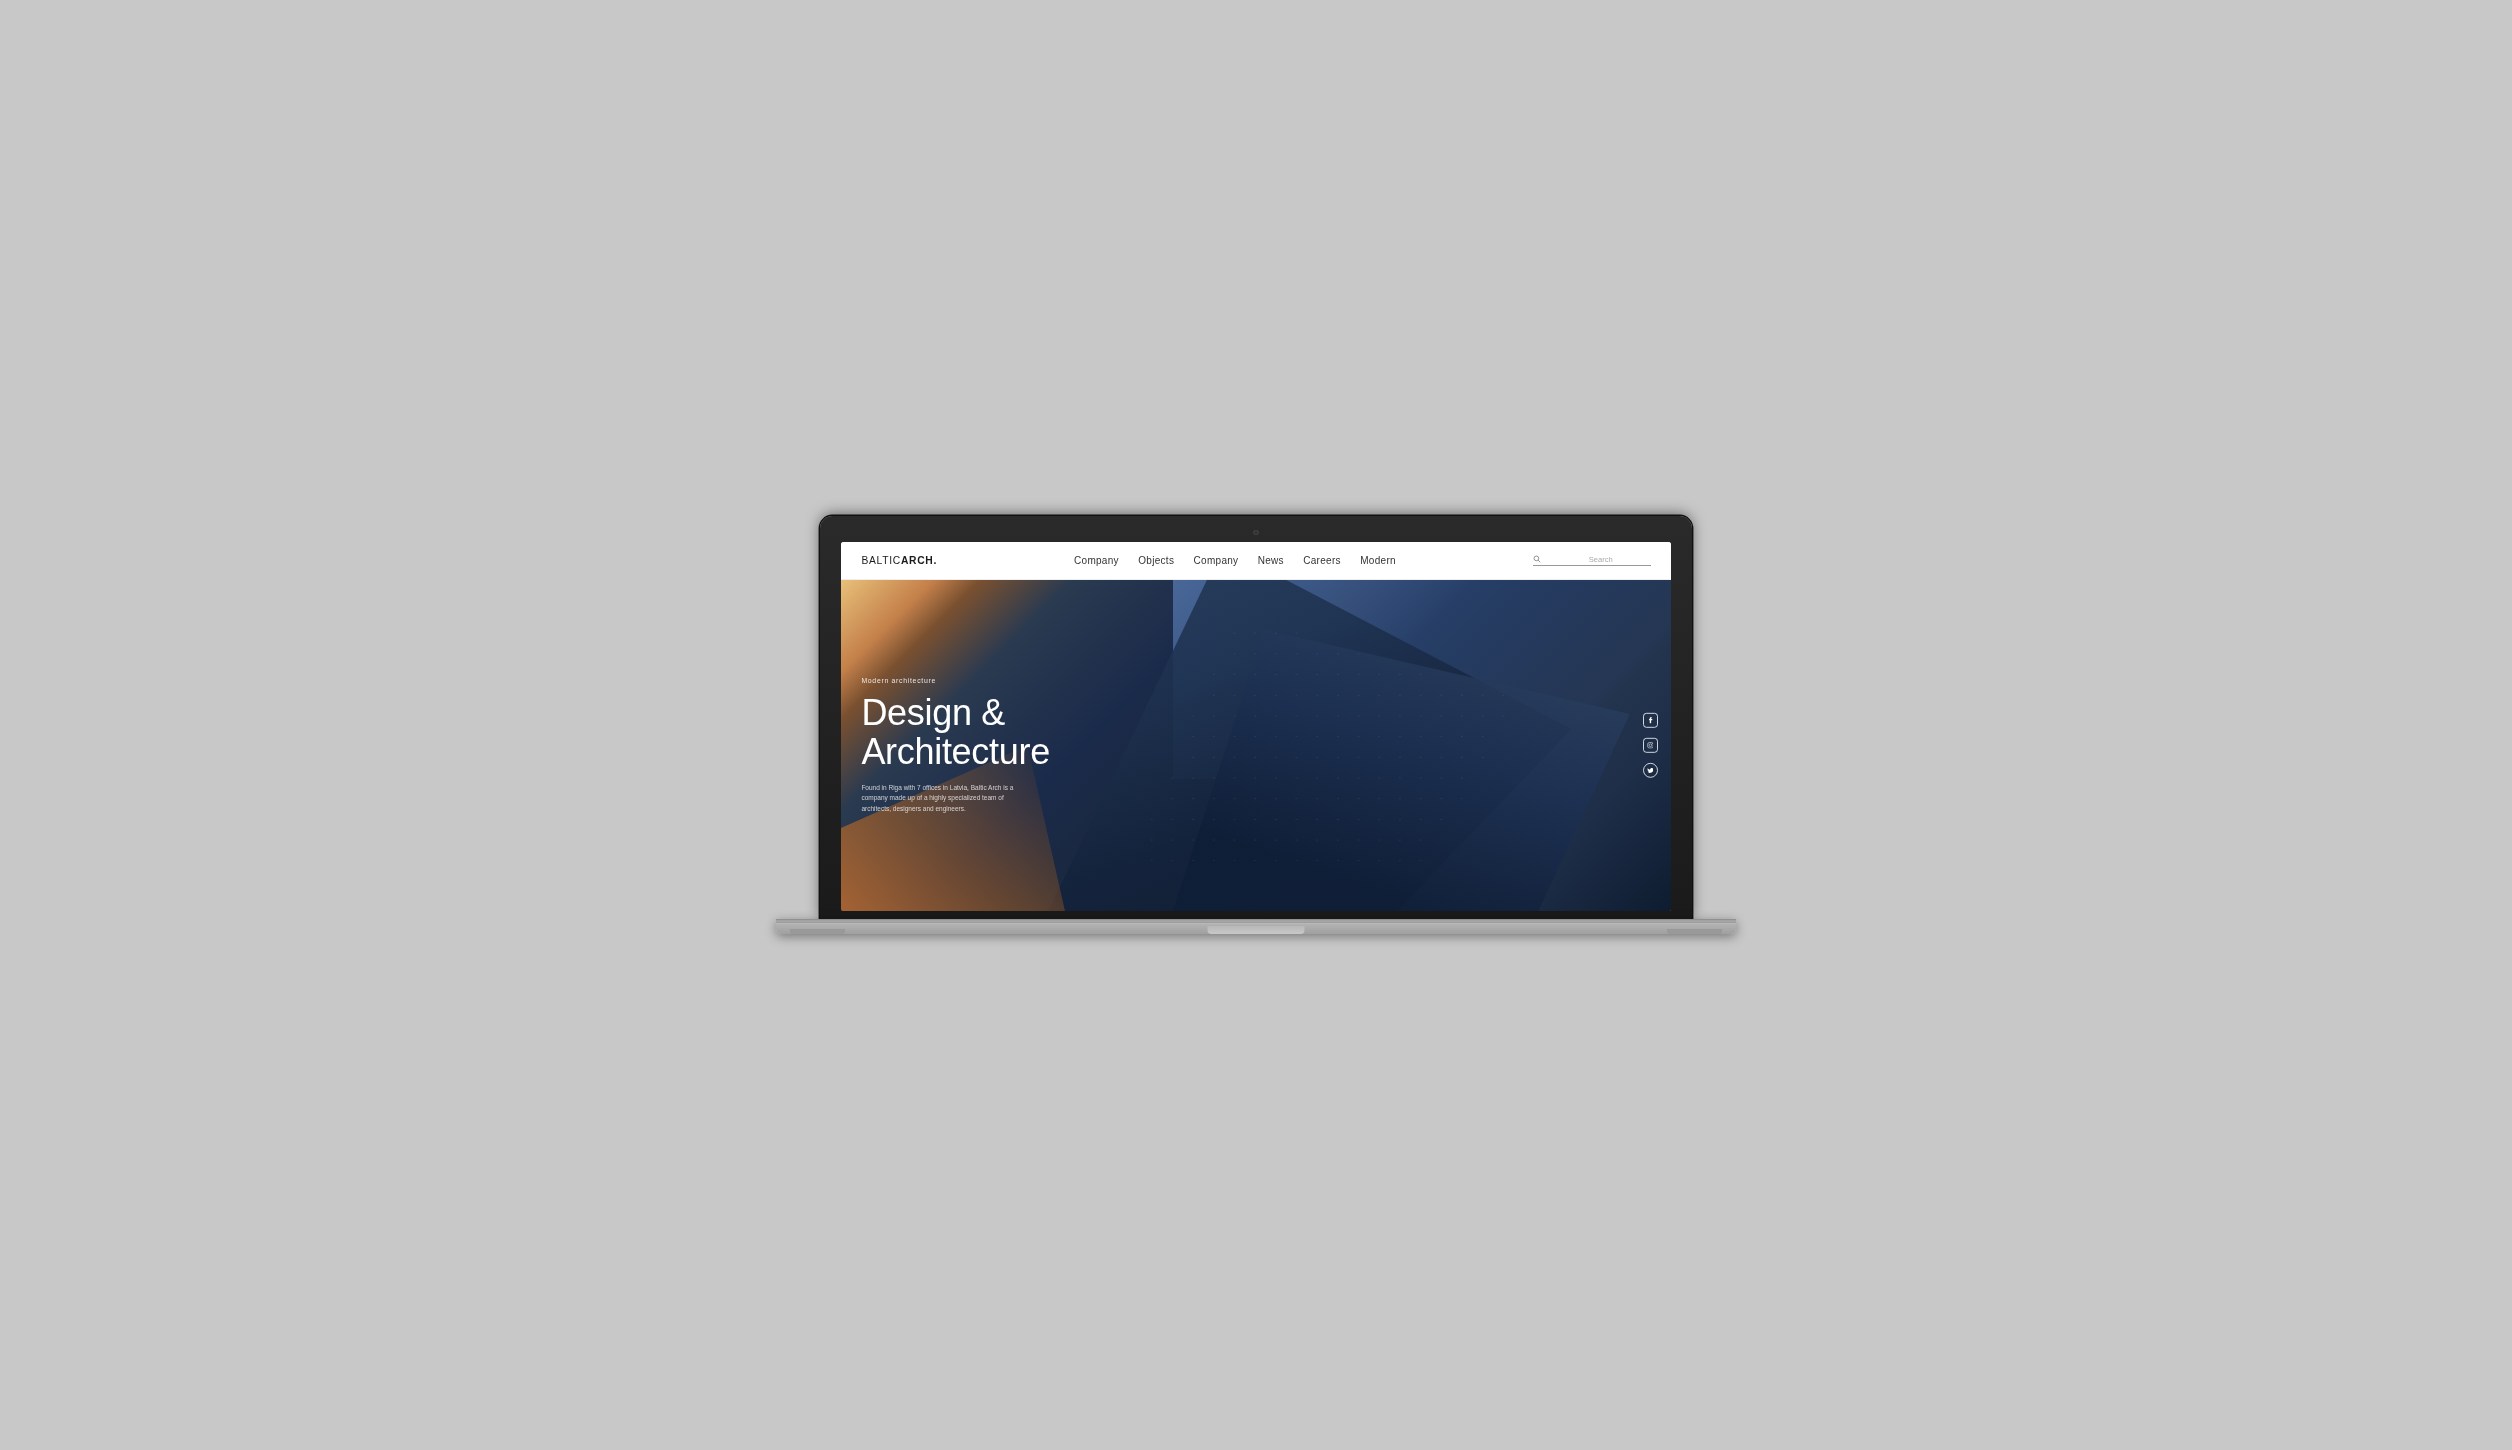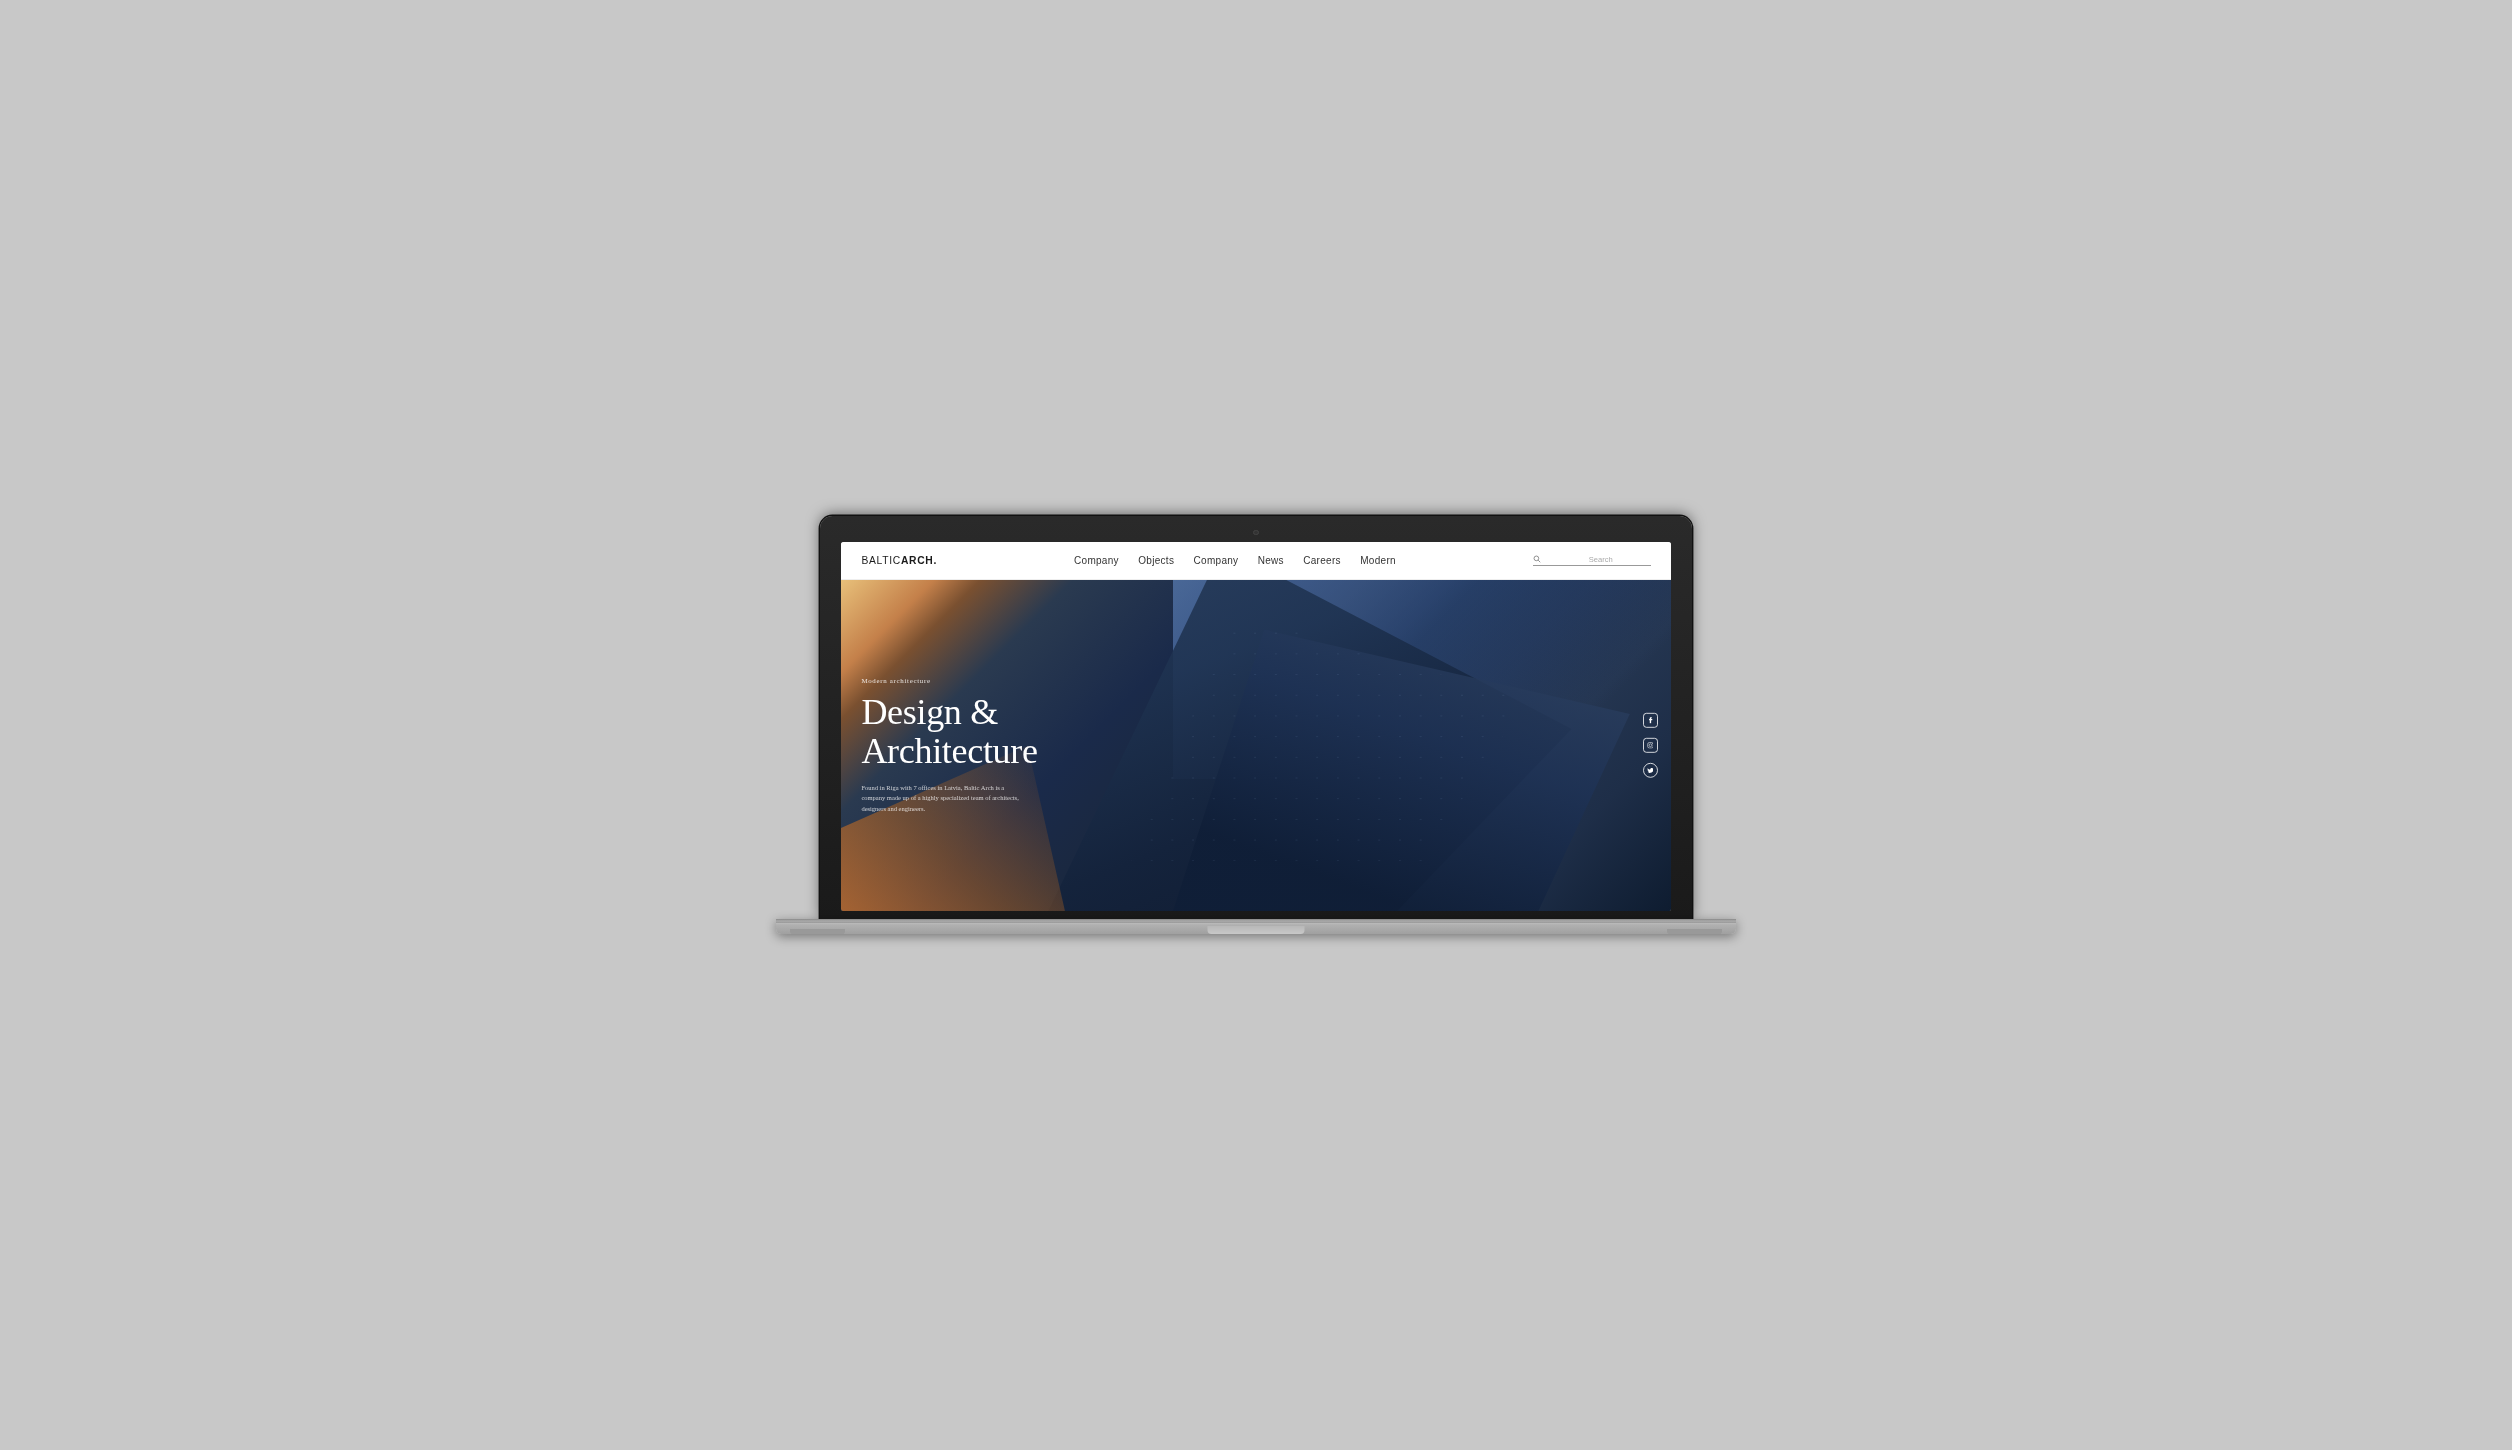--- a/index.html
+++ b/index.html
@@ -268,21 +268,20 @@
     }
 
     
     .hero-content {
       position: absolute;
       top: 50%;
       transform: translateY(-50%);
       left: 20.7px;
       color: white;
       z-index: 10;
-      font-family: Liberation Serif, serif;
     }
 
     .hero-subtitle {
       font-size: 6.9px;
       letter-spacing: 0.7px;
       color: rgba(255,255,255,0.85);
       margin-bottom: 8.3px;
       font-weight: 300;
     }
 

